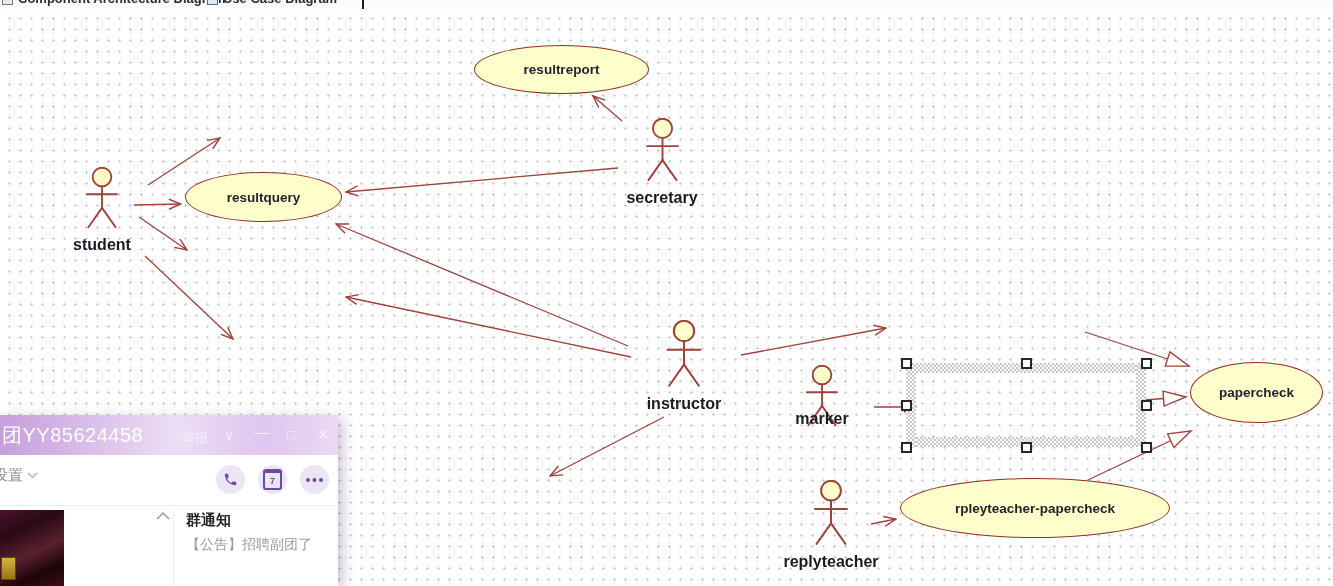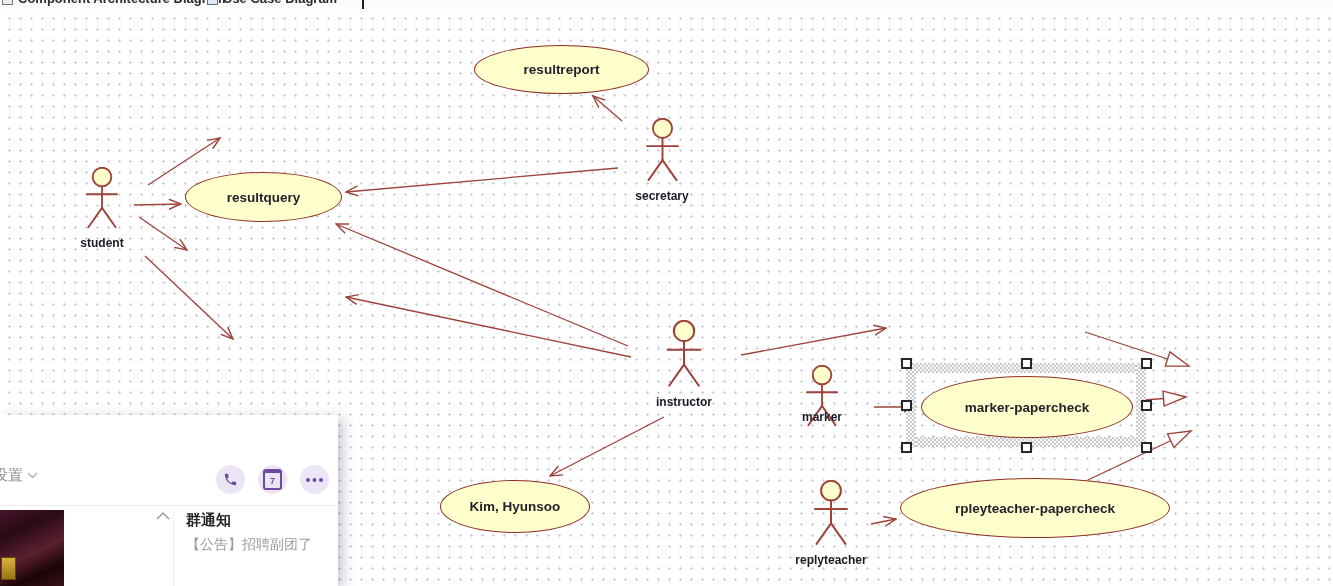--- a/index.html
+++ b/index.html
@@ -20,21 +20,21 @@
     background-size:11px 11px;background-position:4px 2px;}
   #edge-layer{position:absolute;inset:0;z-index:1}
   #band-layer{position:absolute;inset:0;z-index:2;pointer-events:none}
   #node-layer{position:absolute;inset:0;z-index:3}
   #handle-layer{position:absolute;inset:0;z-index:4}
 
   .usecase{position:absolute;box-sizing:border-box;border:1.6px solid var(--node-border,#8e2f28);
     border-radius:50%;background:var(--node-fill,#ffffcb);display:flex;align-items:center;
     justify-content:center;text-align:center;font-weight:700;font-size:13.5px;color:#22222e;}
   .actor{position:absolute}
-  .actor-label{position:absolute;width:140px;text-align:center;font-weight:700;font-size:12px;color:#1b1b26}
+  .actor-label{position:absolute;width:140px;text-align:center;font-weight:700;font-size:16px;color:#1b1b26}
   .sel-band{position:absolute;background:repeating-conic-gradient(#c6c6c6 0% 25%,#fafafa 0% 50%) 0 0/4px 4px;
     border:0;opacity:.95}
   .sel-handle{position:absolute;width:11px;height:11px;background:#fff;border:2px solid #272727;box-sizing:border-box}
 
   
   .chat{position:absolute;left:0;top:415px;width:338px;height:171px;background:#fff;z-index:10;
         box-shadow:5px 3px 12px rgba(70,45,95,.28)}
   .chat-titlebar{position:relative;height:40px;
     background:linear-gradient(90deg,#c69fda 0%,#d7b9e8 22%,#ecdef5 52%,#dfc6ee 78%,#ead9f4 100%)}
   .chat-title{position:absolute;left:2px;top:7px;font-size:20px;color:#fff;letter-spacing:.5px}
@@ -113,28 +113,25 @@
       <div class="sel-band" style="left: 906px; top: 363px; width: 10px; height: 84px;"></div>
       <div class="sel-band" style="left: 1136px; top: 363px; width: 10px; height: 84px;"></div>
     </div>
   <div id="node-layer">
       <div class="usecase" style="left: 474px; top: 45px; width: 175px; height: 49px; color: rgb(34, 34, 46);">
         <span>resultreport</span>
       </div>
       <div class="usecase" style="left: 185px; top: 172px; width: 157px; height: 50px; color: rgb(34, 34, 46); text-align: center;">
         <span>resultquery</span>
       </div>
-      <div class="usecase" style="left: 921px; top: 376px; width: 212px; height: 62px; color: rgb(34, 34, 46);">
-        <span>marker-papercheck</span>
+      <div class="usecase" style="left: 1190px; top: 362px; width: 133px; height: 61px; color: rgb(34, 34, 46);">
+        <span>papercheck</span>
       </div>
       <div class="usecase" style="left: 900px; top: 478px; width: 270px; height: 60px; color: rgb(34, 34, 46);">
         <span>rpleyteacher-papercheck</span>
-      </div>
-      <div class="usecase" style="left: 440px; top: 480px; width: 150px; height: 53px; color: rgb(34, 34, 46);">
-        <span>Kim, Hyunsoo</span>
       </div>
       <div class="actor" style="left: 80px; top: 167px; width: 44px; height: 66px;"><svg viewBox="0 0 60 92" width="44" height="66">
       <circle cx="30" cy="14" r="13" fill="#ffffcb" stroke="#9e423a" stroke-width="2.6"></circle>
       <g stroke="#9e423a" stroke-width="2.6" stroke-linecap="round">
         <line x1="30" y1="27" x2="30" y2="57"></line>
             <line x1="9" y1="38" x2="51" y2="38"></line>
         <line x1="30" y1="57" x2="11" y2="84"></line>
             <line x1="30" y1="57" x2="49" y2="84"></line>
       </g>
         </svg></div>
@@ -186,20 +183,28 @@
       <div class="sel-handle" style="left: 1140.5px; top: 357.5px;"></div>
       <div class="sel-handle" style="left: 900.5px; top: 399.5px;"></div>
       <div class="sel-handle" style="left: 1140.5px; top: 399.5px;"></div>
       <div class="sel-handle" style="left: 900.5px; top: 441.5px;"></div>
       <div class="sel-handle" style="left: 1020.5px; top: 441.5px;"></div>
       <div class="sel-handle" style="left: 1140.5px; top: 441.5px;"></div>
     </div>
 </div>
 
 <div class="chat">
+  <div class="chat-titlebar">
+    <span class="chat-title">团YY85624458</span>
+    <span class="tb report">举报</span>
+    <span class="tb chev">∨</span>
+    <span class="tb min">—</span>
+    <span class="tb max">□</span>
+    <span class="tb close">✕</span>
+  </div>
 
   <div class="settings">
     <span>设置</span>
     <svg width="11" height="7" viewBox="0 0 11 7">
       <polyline points="1,1 5.5,5.5 10,1" fill="none" stroke="#b0b0b0" stroke-width="1.4"></polyline>
     </svg>
   </div>
 
   <div class="circles">
     <div class="circle-btn">

